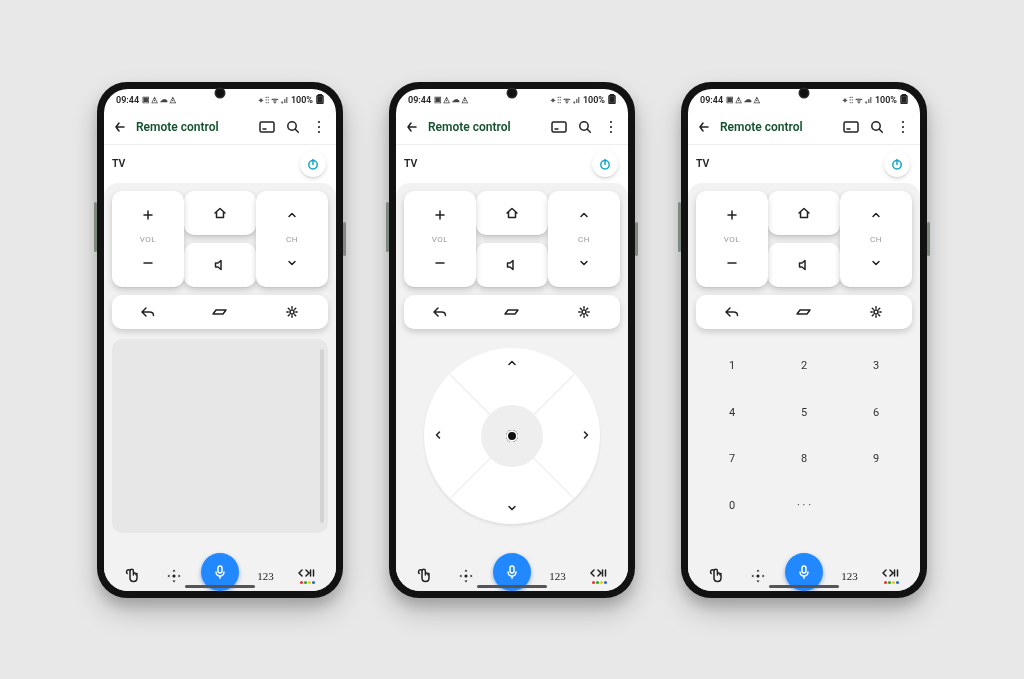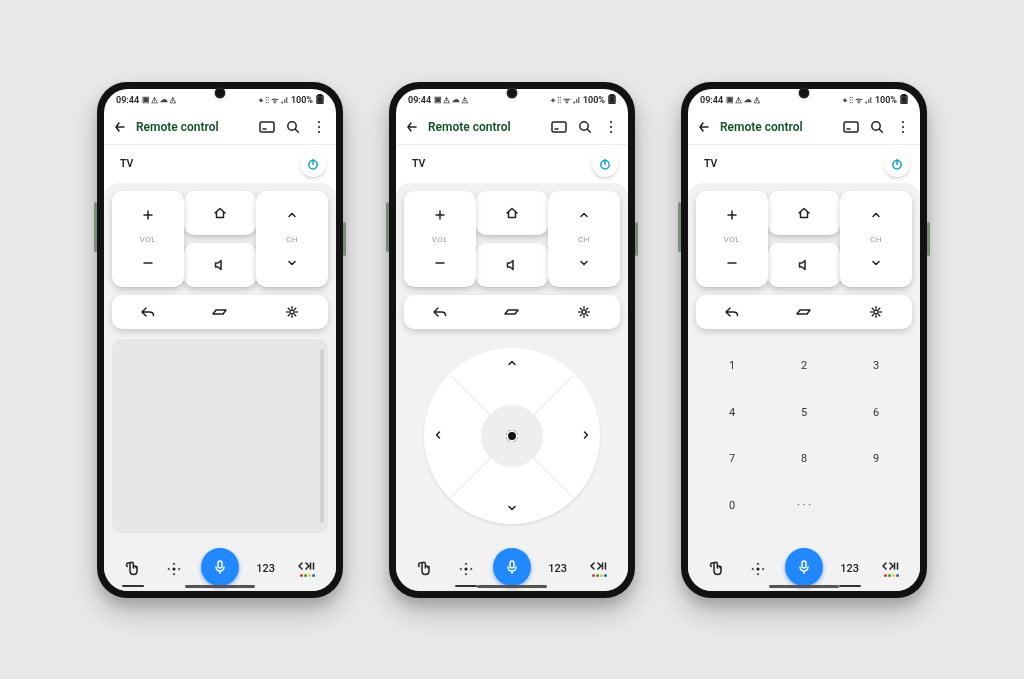--- a/index.html
+++ b/index.html
@@ -66,21 +66,21 @@
     border-bottom: 1px solid #eee;
   }
   .app-header .back { width:24px; text-align:center; font-size:15px; color:#222; }
   .app-header .title { flex:1; font-size:12px; font-weight:600; color:#14532d; }
   .app-header .hicon { width:22px; text-align:center; }
   .app-header svg { display:block; margin:auto; }
 
   
   .device-row {
     display:flex; align-items:center; justify-content:space-between;
-    padding: 6px 10px 4px 16px;
+    padding: 6px 10px 4px 8px;
   }
   .device-row .dev { font-size:10.5px; font-weight:600; color:#222; }
   .power-btn {
     width:26px; height:26px; border-radius:50%;
     background:#fff;
     display:flex; align-items:center; justify-content:center;
     box-shadow: 0 2px 4px rgba(0,0,0,.12), 0 1px 1px rgba(0,0,0,.08);
   }
 
   
@@ -191,23 +191,24 @@
     padding:4px 0;
   }
   .numpad > div {
     display:flex; align-items:center; justify-content:center;
     font-size:11px; color:#333;
   }
 
   
   .bottom-nav {
     height:50px;
-    display:flex; align-items:center; justify-content:space-around;
+    display:flex; align-items:flex-end; justify-content:space-around;
     padding-top:6px;
     position:relative;
+    font-family:Liberation Serif, serif;
   }
   .nav-item {
     width:30px; height:30px;
     display:flex; align-items:center; justify-content:center;
     font-size:10.5px; color:#222; position:relative;
   }
   .nav-item.sel::after {
     content:""; position:absolute; bottom:-3px; left:50%; transform:translateX(-50%);
     width:22px; height:2px; background:#333; border-radius:2px;
   }

